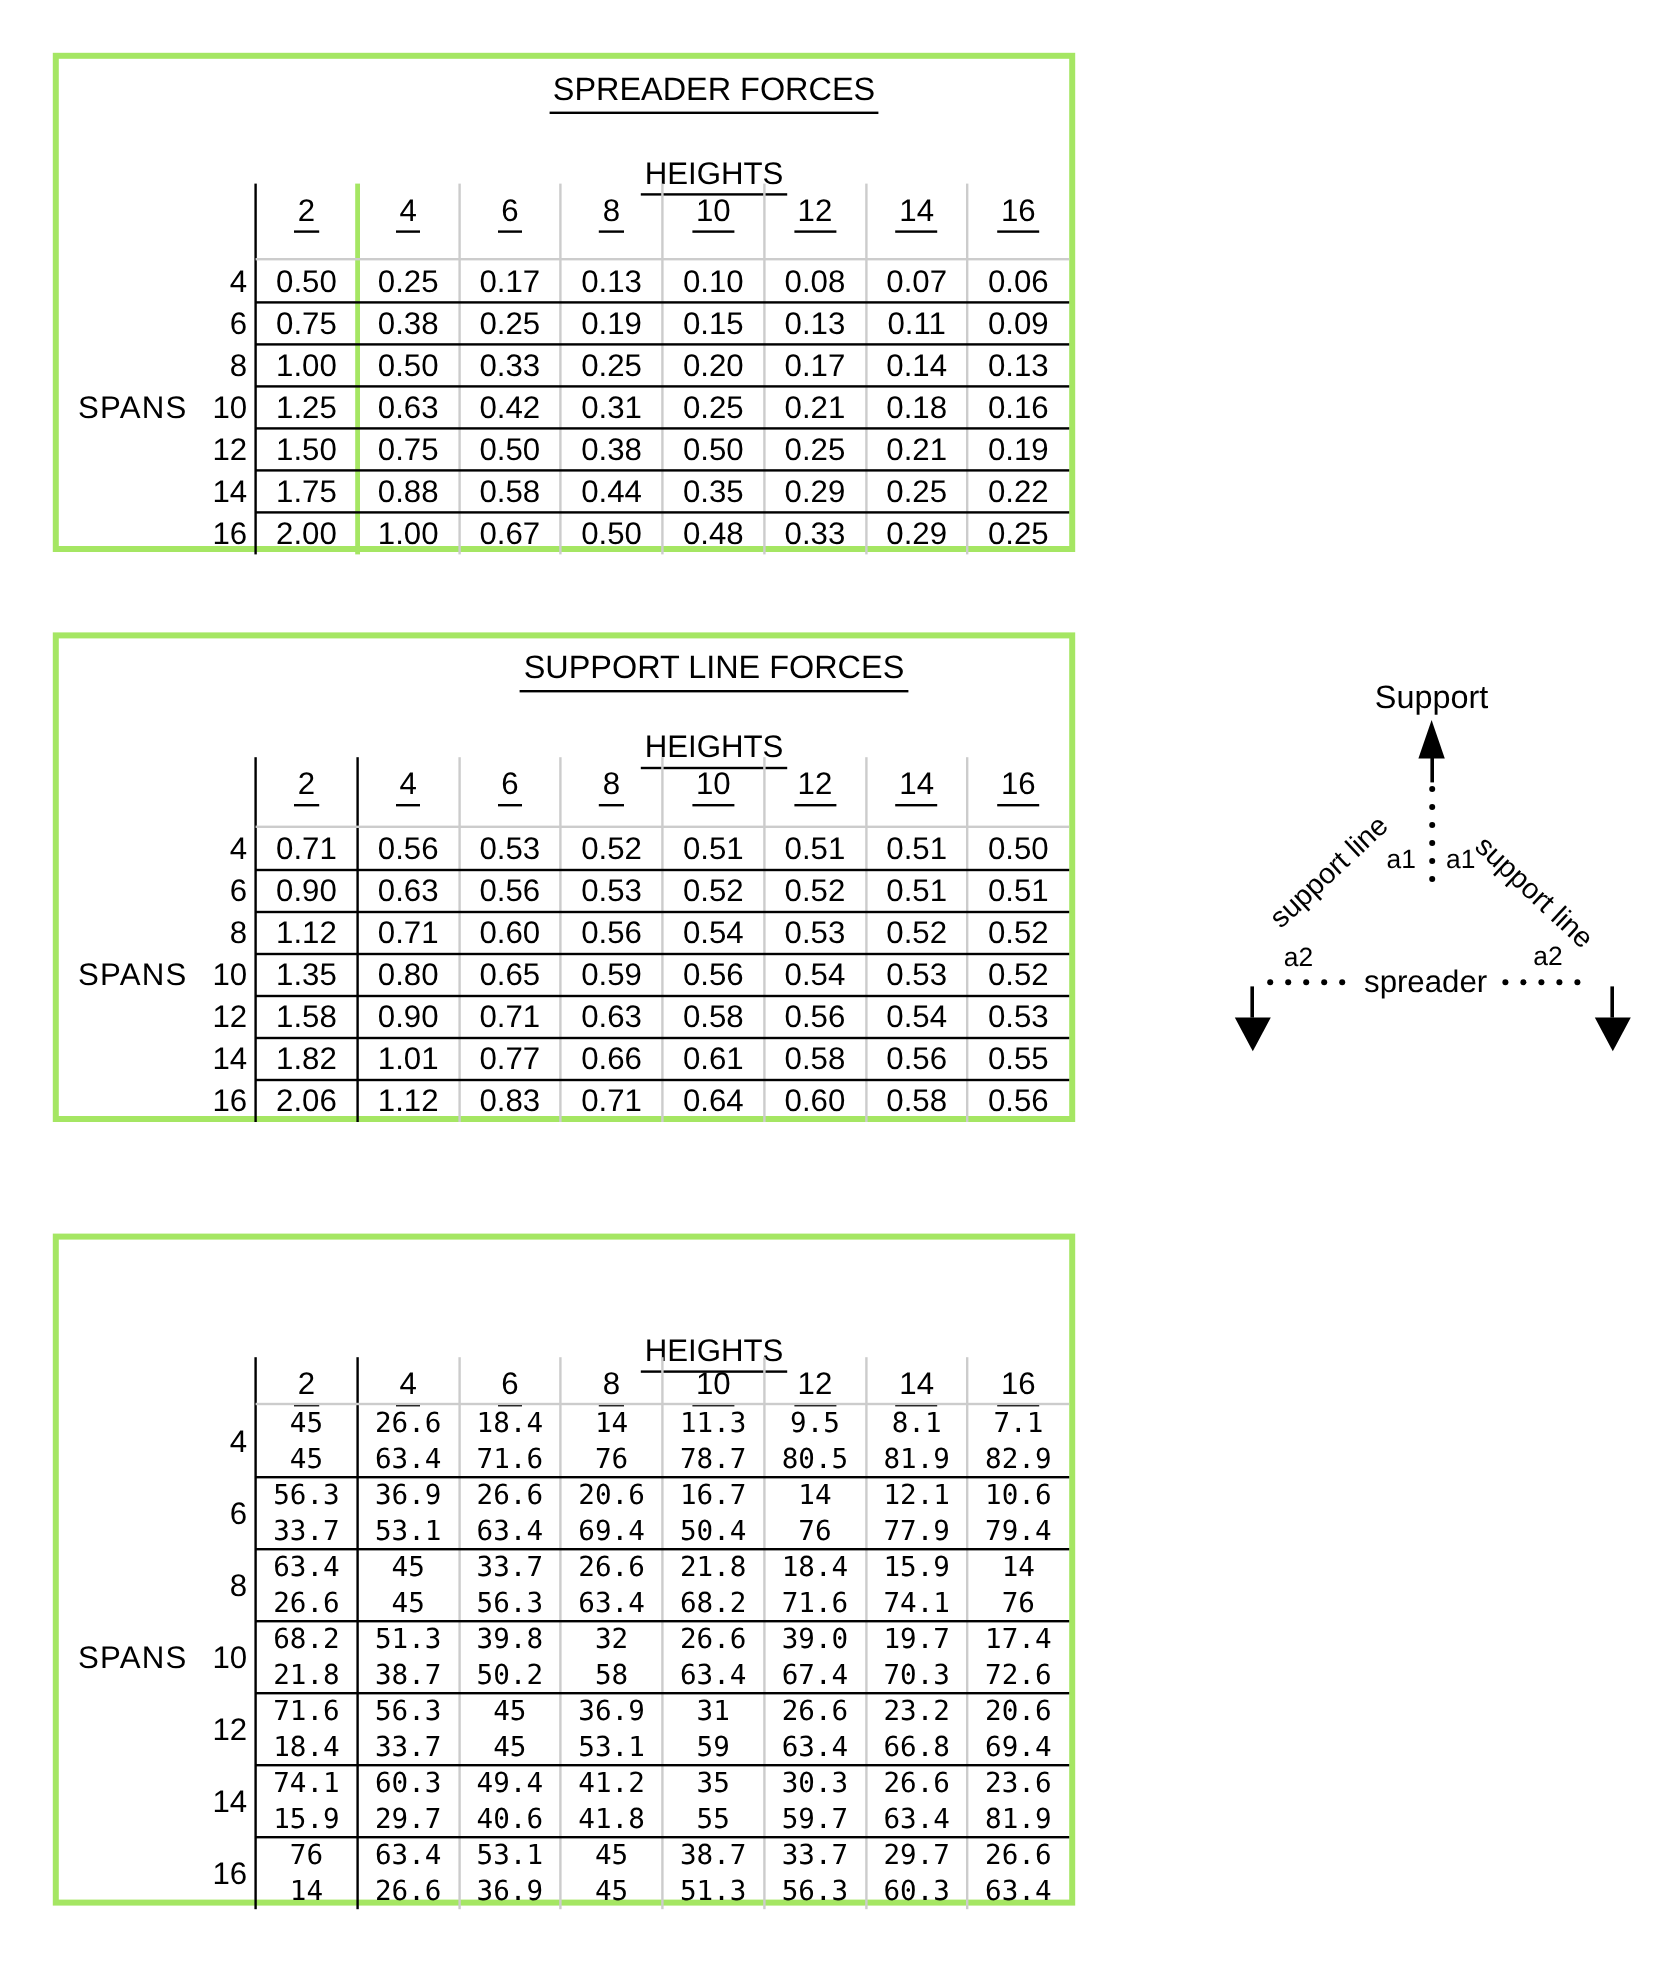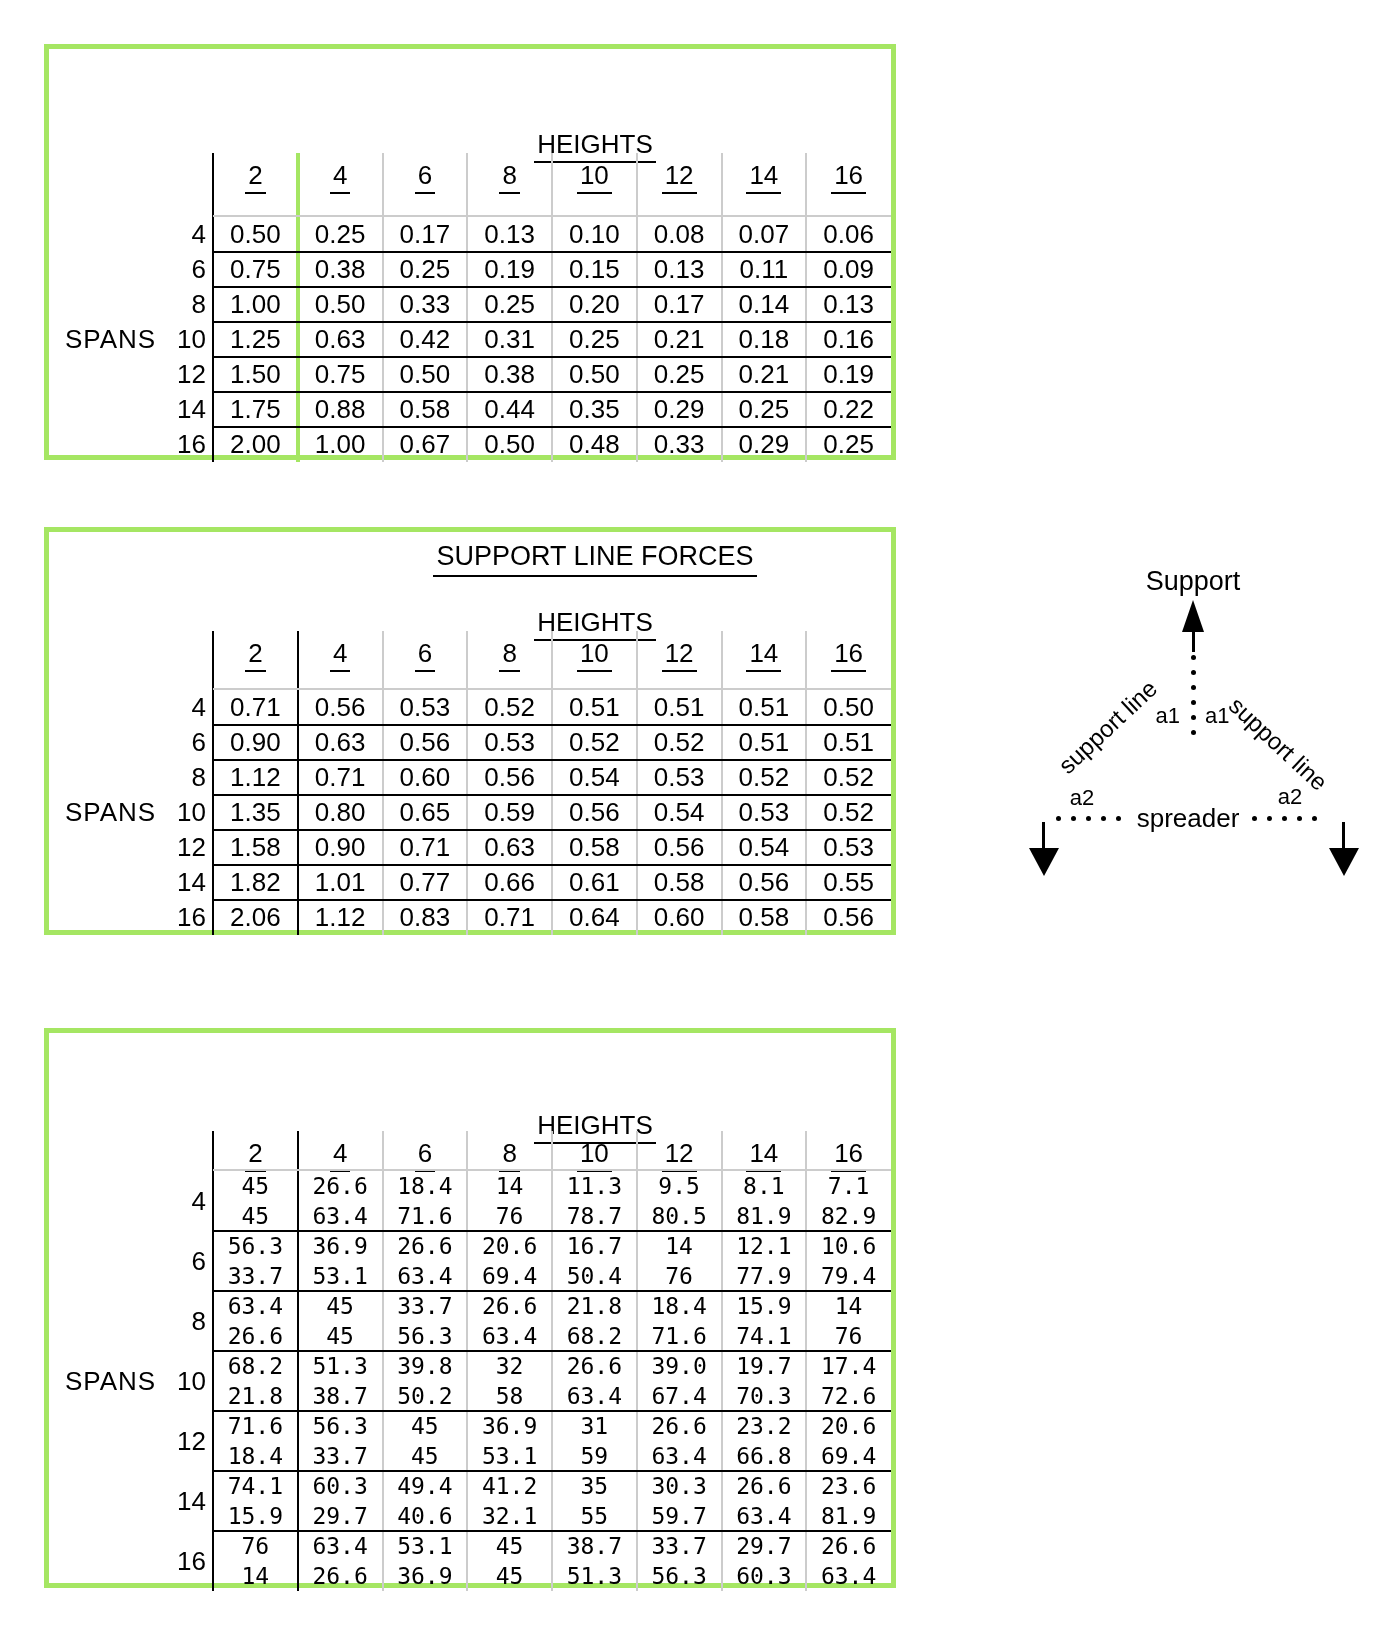--- a/index.html
+++ b/index.html
@@ -28,20 +28,21 @@
   .tri-up{border-left:11px solid transparent;border-right:11px solid transparent;border-bottom:32px solid #000;}
   .tri-down{border-left:15px solid transparent;border-right:15px solid transparent;border-top:28px solid #000;}
   .rot{white-space:nowrap;}
 </style>
 </head>
 <body>
 
 <div class="canvas">
 
   <section class="tbox" id="t0" style="top: 44px; height: 416px; --green: #a5e663;">
+      <div class="ttitle" style="top: 8px;"><span class="usp">SPREADER FORCES</span></div>
       <div class="theights" style="top: 80px;"><span class="usp">HEIGHTS</span></div>
       <div class="hdrrow" style="top: 111px; height: 30px;">
         <div class="cell"><span class="usp">2</span></div>
         <div class="cell"><span class="usp">4</span></div>
         <div class="cell"><span class="usp">6</span></div>
         <div class="cell"><span class="usp">8</span></div>
         <div class="cell"><span class="usp">10</span></div>
         <div class="cell"><span class="usp">12</span></div>
         <div class="cell"><span class="usp">14</span></div>
         <div class="cell"><span class="usp">16</span></div>
@@ -386,21 +387,21 @@
         <div class="cell">41.2</div>
         <div class="cell">35</div>
         <div class="cell">30.3</div>
         <div class="cell">26.6</div>
         <div class="cell">23.6</div>
       </div>
       <div class="drow mono" style="top: 468px; height: 30px; line-height: 30px;">
         <div class="cell">15.9</div>
         <div class="cell">29.7</div>
         <div class="cell">40.6</div>
-        <div class="cell">32.1</div>
+        <div class="cell">41.8</div>
         <div class="cell">55</div>
         <div class="cell">59.7</div>
         <div class="cell">63.4</div>
         <div class="cell">81.9</div>
       </div>
       <div class="rowlab" style="top: 438px; height: 60px; line-height: 60px;">14</div>
       <div class="hline" style="left: 164px; top: 437px; width: 678px; height: 2px; background: rgb(0, 0, 0);"></div>
       <div class="drow mono" style="top: 498px; height: 30px; line-height: 30px;">
         <div class="cell">76</div>
         <div class="cell">63.4</div>

